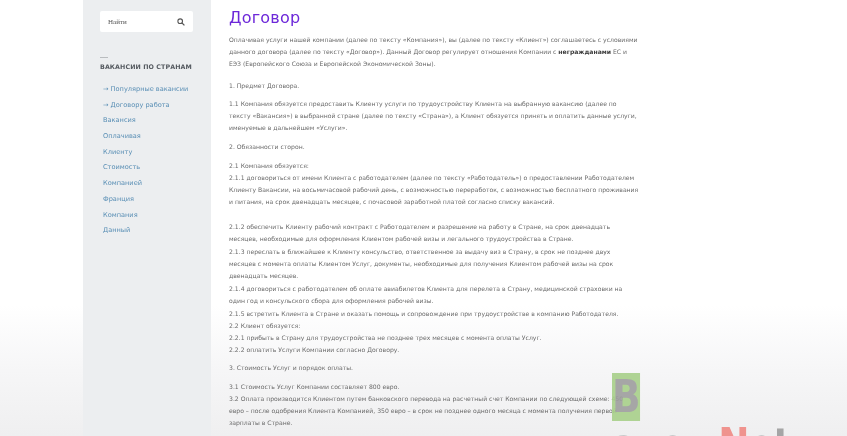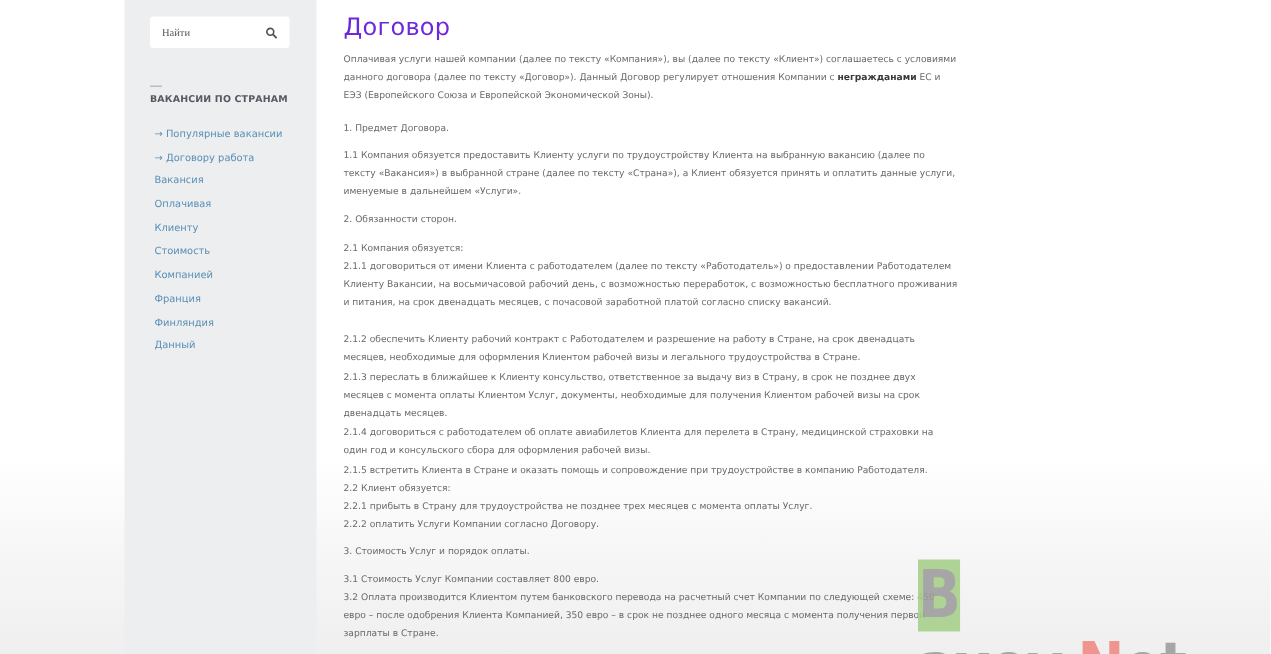--- a/index.html
+++ b/index.html
@@ -81,21 +81,21 @@
 
 <ul class="sb-list">
   <li>→ Популярные вакансии</li>
   <li>→ Договору работа</li>
   <li>Вакансия</li>
   <li>Оплачивая</li>
   <li>Клиенту</li>
   <li>Стоимость</li>
   <li>Компанией</li>
   <li>Франция</li>
-  <li>Финляндия</li>
+  <li>Компания</li>
   <li>Данный</li>
 </ul>
 
 <h1 class="title" style="margin:0;">Договор</h1>
 
 <p class="p" style="top:34px;"><span>Оплачивая услуги нашей компании (далее по тексту «Компания»), вы (далее по тексту «Клиент») соглашаетесь с условиями данного договора (далее по тексту «Договор»). Данный Договор регулирует отношения Компании с </span><b>негражданами</b><span> ЕС и ЕЭЗ (Европейского Союза и Европейской Экономической Зоны).</span></p>
 
 <p class="p" style="top:80px;">1. Предмет Договора.</p>
 <p class="p" style="top:98px;">1.1 Компания обязуется предоставить Клиенту услуги по трудоустройству Клиента на выбранную вакансию (далее по тексту «Вакансия») в выбранной стране (далее по тексту «Страна»), а Клиент обязуется принять и оплатить данные услуги, именуемые в дальнейшем «Услуги».</p>
 

